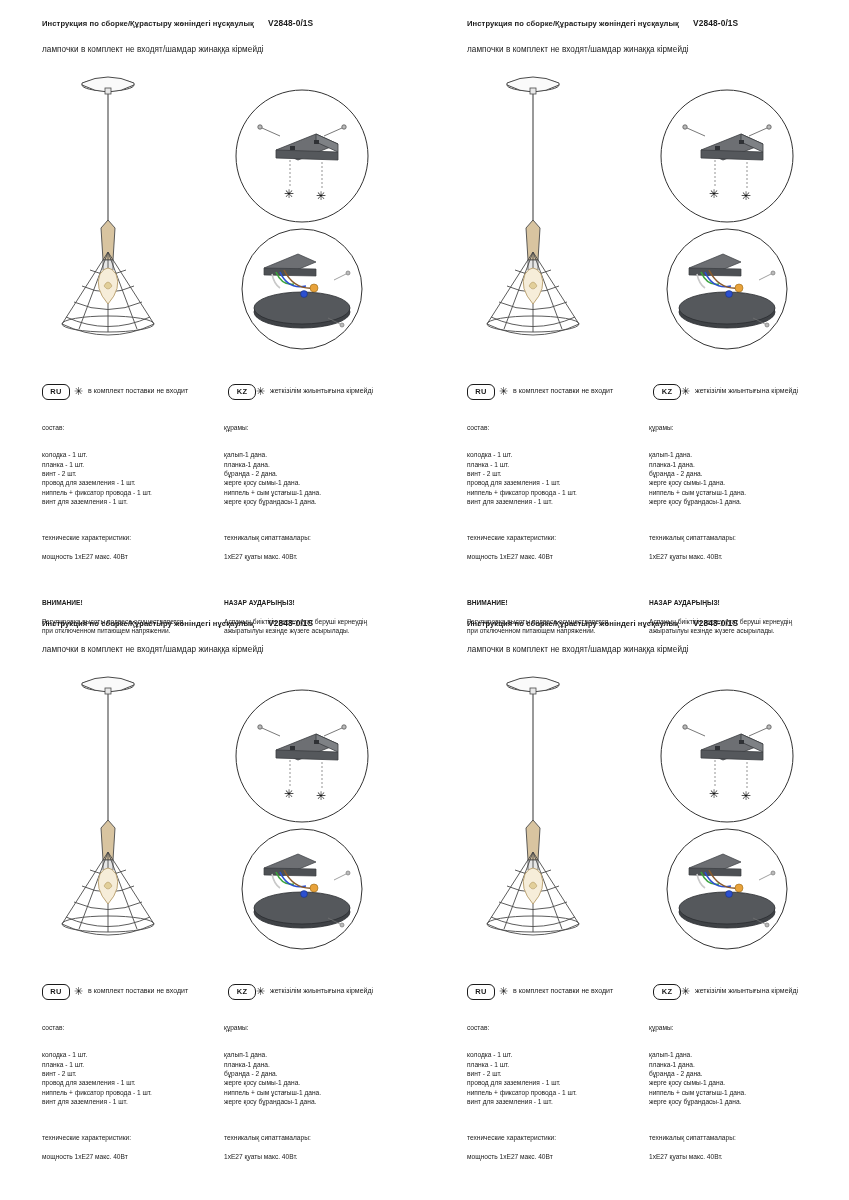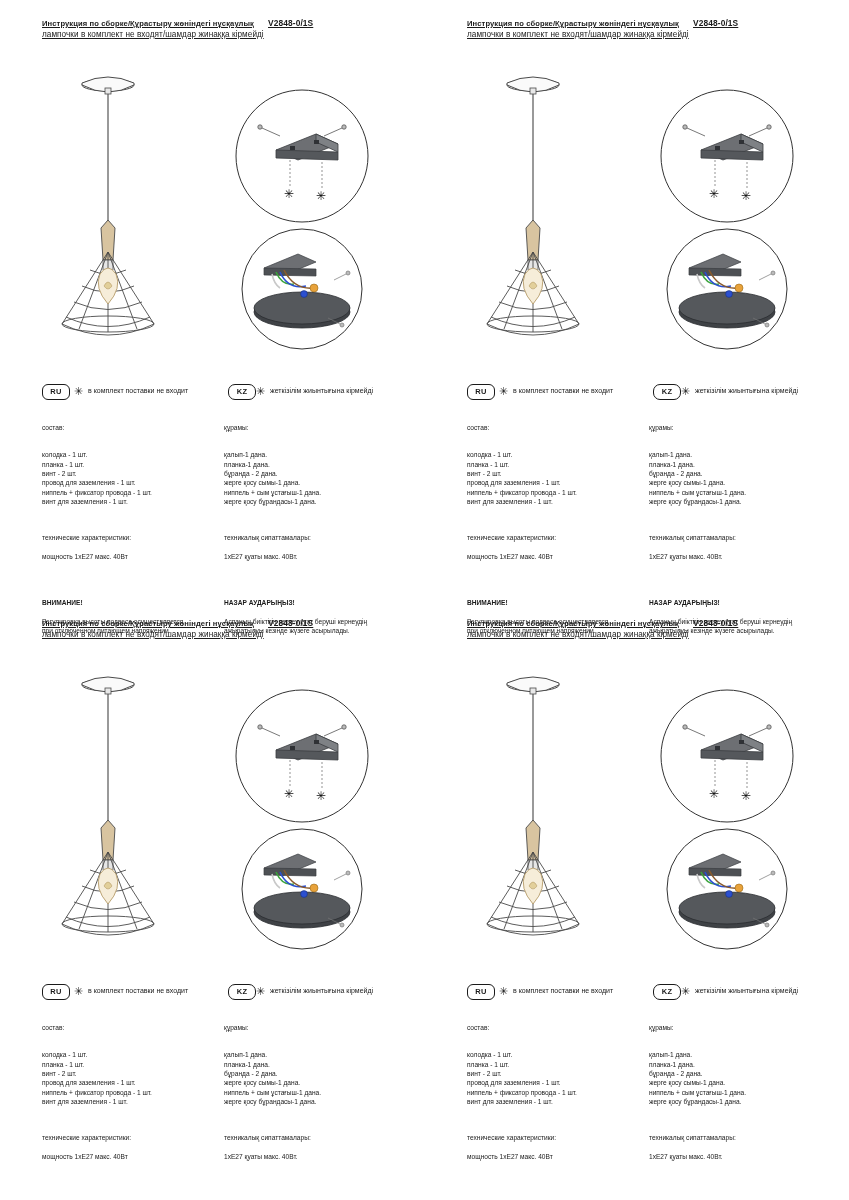--- a/index.html
+++ b/index.html
@@ -24,36 +24,35 @@
   .sheet.q1 { left: 0;   top: 0; }
   .sheet.q2 { left: 425px; top: 0; }
   .sheet.q3 { left: 0;   top: 600px; }
   .sheet.q4 { left: 425px; top: 600px; }
 
   .hdr {
     position: absolute;
     left: 42px;
     top: 18px;
     width: 350px;
-    text-decoration: underline;
   }
   .hdr-line1 {
     font-size: 7.6px;
     font-weight: bold;
     letter-spacing: 0.1px;
     white-space: nowrap;
   }
   .hdr-code {
     font-size: 8.4px;
     font-weight: bold;
     margin-left: 14px;
   }
   .hdr-line2 {
     font-size: 8.2px;
-    margin-top: 2px;
+    margin-top: 17px;
     letter-spacing: 0.05px;
     white-space: nowrap;
   }
 
   .lamp-art {
     position: absolute;
     left: 46px;
     top: 52px;
     width: 170px;
     height: 300px;

